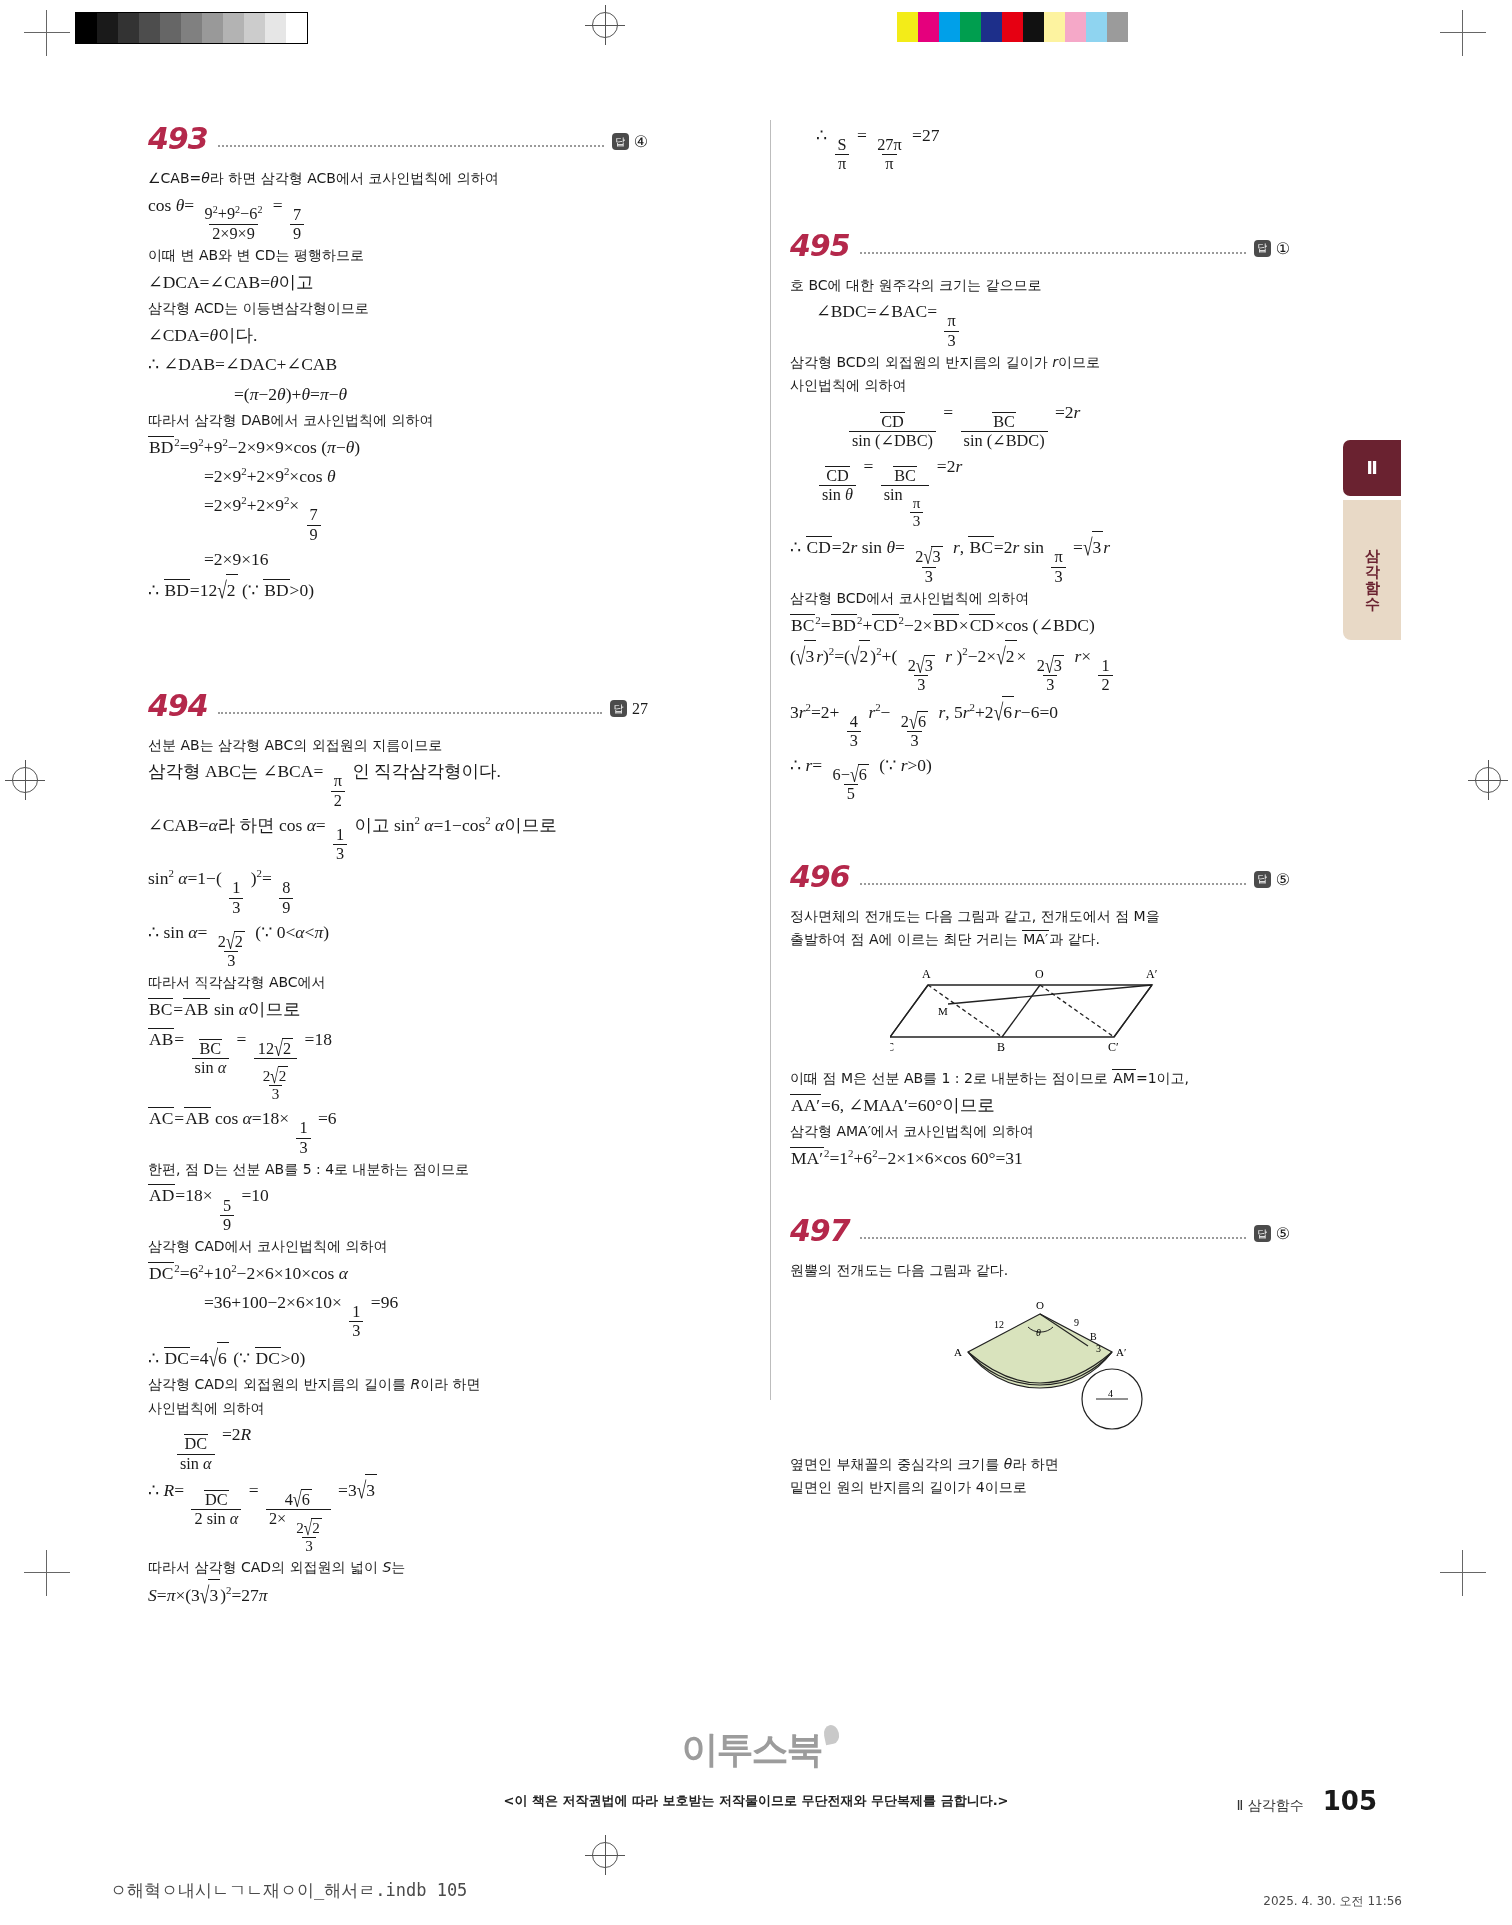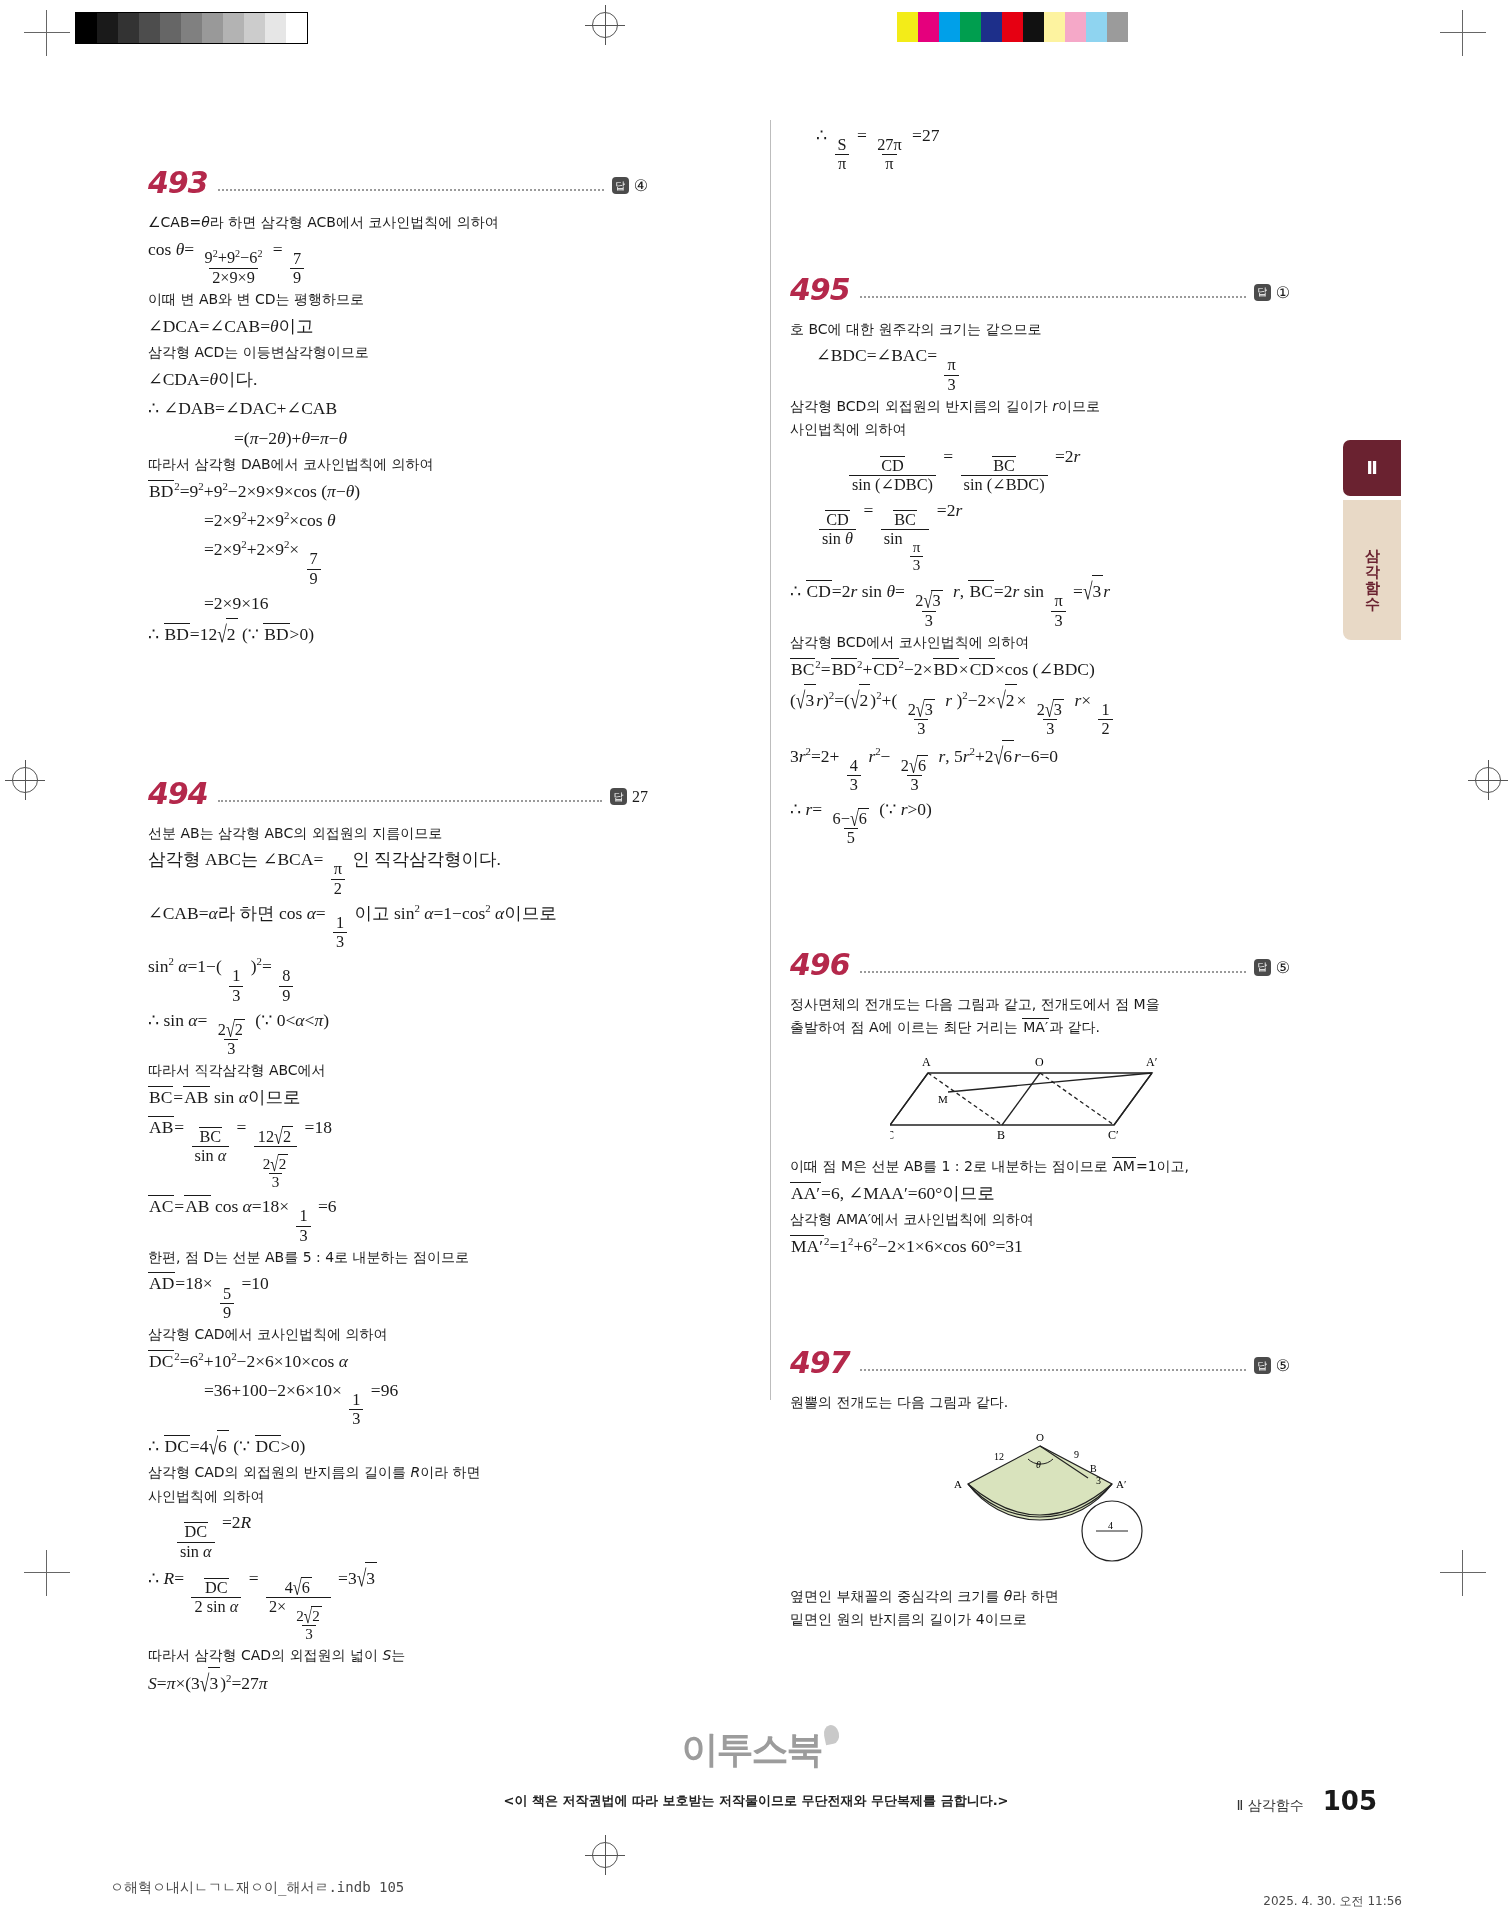--- a/index.html
+++ b/index.html
@@ -20,21 +20,21 @@
   .regcirc{position:absolute;left:7px;top:7px;width:24px;height:24px;border:1px solid #555;border-radius:50%;}
   .corner{position:absolute;width:46px;height:46px;}
   .corner i{position:absolute;background:#666;}
   
   .sheet{position:absolute;left:0;top:0;width:1512px;height:1925px;}
   .col{position:absolute;top:120px;width:500px;}
   .col-left{left:148px;}
   .col-right{left:790px;}
   .divider{position:absolute;left:770px;top:120px;width:1px;height:1280px;background:#bdbdbd;}
   
-  .prob{position:relative;margin-bottom:10px;margin-top:44px;}
+  .prob{position:relative;margin-bottom:10px;}
   .prob-head{display:flex;align-items:flex-end;height:34px;margin-bottom:13px;}
   .prob-num{font-family:"DejaVu Sans","Liberation Sans",sans-serif;
     font-weight:bold;font-size:30px;color:#b4284b;letter-spacing:-1px;line-height:30px;
     font-style:italic;}
   .prob-dots{flex:1;border-bottom:2px dotted #9a9a9a;margin:0 8px 7px 10px;height:1px;}
   .ans-badge{display:flex;align-items:center;gap:5px;padding-bottom:3px;}
   .badge-circ{width:17px;height:17px;border-radius:4px;background:#4b4b4b;color:#fff;
     font-family:"DejaVu Sans","Liberation Sans",sans-serif;font-size:10px;
     display:flex;align-items:center;justify-content:center;line-height:1;}
   .ans-val{font-size:16px;}
@@ -72,21 +72,21 @@
     color:#9c9c9c;letter-spacing:-2px;display:inline-block;position:relative;}
   .logo-mark{display:inline-block;width:15px;height:19px;background:#c9c9c9;
     border-radius:50% 50% 50% 0;transform:rotate(-12deg);margin-left:2px;vertical-align:top;}
   .copyright{position:absolute;left:0;right:0;top:1792px;text-align:center;
     font-family:"DejaVu Sans","Liberation Sans",sans-serif;font-size:13px;font-weight:bold;color:#222;}
   .pagefoot{position:absolute;right:135px;top:1752px;display:flex;align-items:baseline;gap:19px;
     font-family:"DejaVu Sans","Liberation Sans",sans-serif;}
   .pagefoot .chap{font-size:14px;color:#333;}
   .pagefoot .pno{font-size:26px;font-weight:bold;color:#1a1a1a;margin-top:34px;}
   .filefoot{position:absolute;left:110px;top:1879px;
-    font-family:"DejaVu Sans Mono","Liberation Mono",monospace;font-size:14px;color:#4a4a4a;}
+    font-family:"DejaVu Sans Mono","Liberation Mono",monospace;font-size:17px;color:#4a4a4a;}
   .datefoot{position:absolute;right:110px;top:1879px;
     font-family:"DejaVu Sans","Liberation Sans",sans-serif;font-size:12px;color:#4a4a4a;margin-top:14px;}
 </style>
 </head>
 <body>
 
 <div class="sheet">
 
   <div class="greybar">
     <i style="background:#000"></i>

